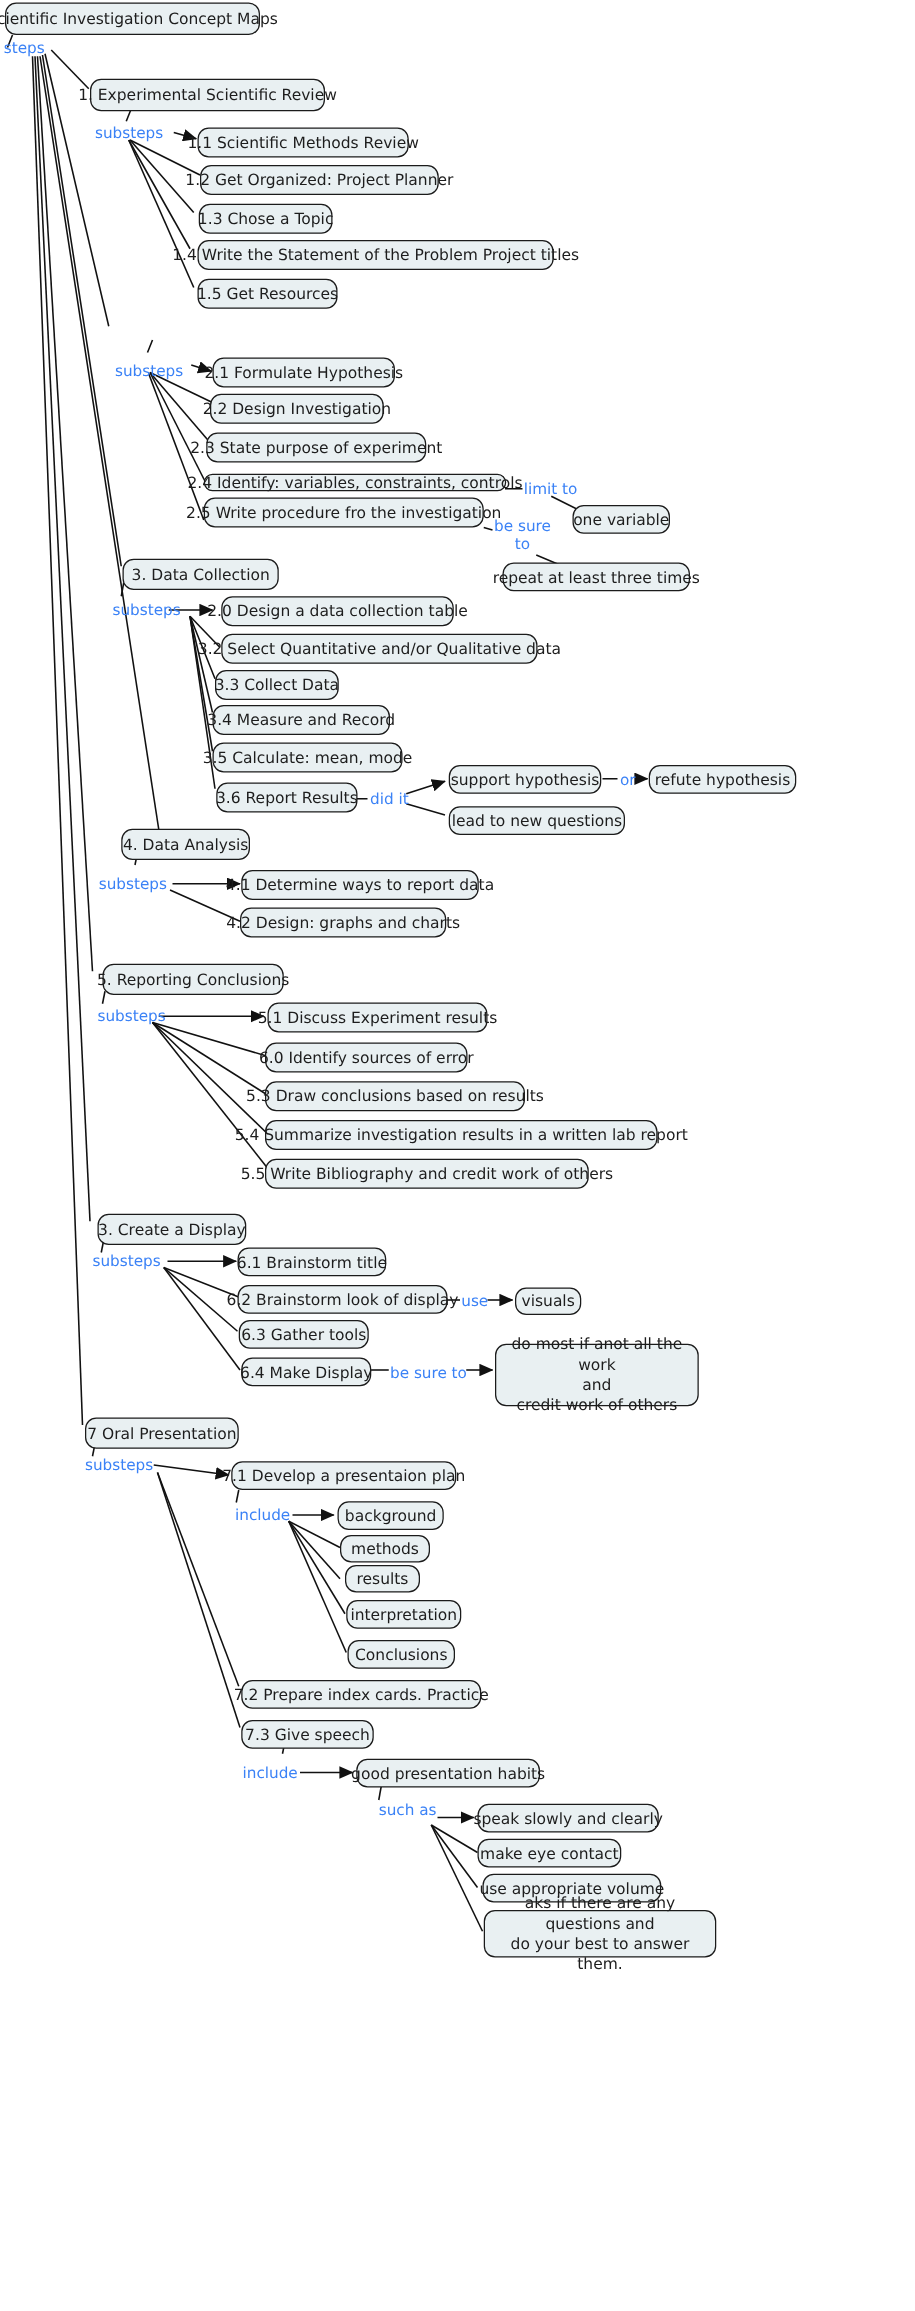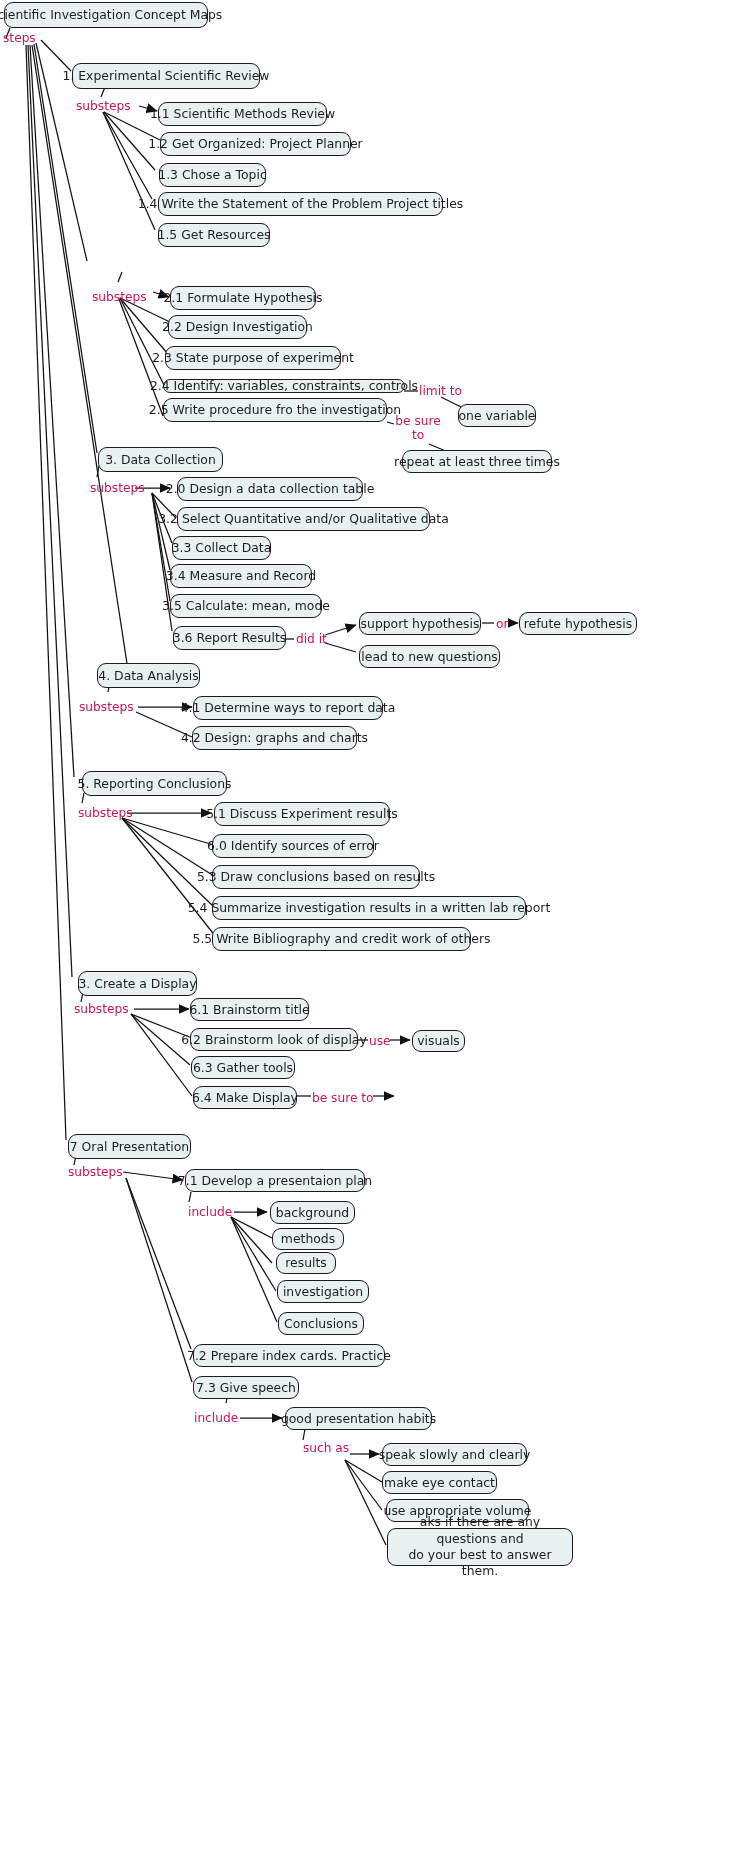--- a/index.html
+++ b/index.html
@@ -19,21 +19,21 @@
     align-items:center;
     justify-content:center;
     padding:3px 7px;
     white-space:nowrap;
     z-index:3;
   }
   .node.multi{white-space:normal;text-align:center;line-height:1.32;}
   .lbl{
     position:absolute;
     font-size:12.2px;
-    color:#be185d;
+    color:#3b82f6;
     white-space:nowrap;
     z-index:2;
     background:transparent;
   }
   .lbl.two{white-space:normal;text-align:center;line-height:1.18;}
 </style>
 </head>
 <body>
 
 <div id="stage">
@@ -188,29 +188,36 @@
 
   <div class="node" style="left:78px;top:971px;width:119px;height:25px;">3. Create a Display</div>
   <div class="lbl" style="left:74px;top:1002px;">substeps</div>
   <div class="node" style="left:190px;top:998px;width:119px;height:23px;">6.1 Brainstorm title</div>
   <div class="node" style="left:190px;top:1028px;width:168px;height:23px;">6.2 Brainstorm look of display</div>
   <div class="lbl" style="left:369px;top:1034px;">use</div>
   <div class="node" style="left:412px;top:1030px;width:53px;height:22px;">visuals</div>
   <div class="node" style="left:191px;top:1056px;width:104px;height:23px;">6.3 Gather tools</div>
   <div class="node" style="left:193px;top:1086px;width:104px;height:23px;">6.4 Make Display</div>
   <div class="lbl" style="left:312px;top:1091px;">be sure to</div>
+  <div class="node multi" style="left:396px;top:1075px;width:163px;height:50px;">
+    <span style="display:block;width:100%;">
+      <span>do most if anot all the work</span><br>
+      <span>and</span><br>
+      <span>credit work of others</span>
+    </span>
+  </div>
 
   <div class="node" style="left:68px;top:1134px;width:123px;height:25px;">7 Oral Presentation</div>
   <div class="lbl" style="left:68px;top:1165px;">substeps</div>
   <div class="node" style="left:185px;top:1169px;width:180px;height:23px;">7.1 Develop a presentaion plan</div>
   <div class="lbl" style="left:188px;top:1205px;">include</div>
   <div class="node" style="left:270px;top:1201px;width:85px;height:23px;">background</div>
   <div class="node" style="left:272px;top:1228px;width:72px;height:22px;">methods</div>
   <div class="node" style="left:276px;top:1252px;width:60px;height:22px;">results</div>
-  <div class="node" style="left:277px;top:1280px;width:92px;height:23px;">investigation</div>
+  <div class="node" style="left:277px;top:1280px;width:92px;height:23px;">interpretation</div>
   <div class="node" style="left:278px;top:1312px;width:86px;height:23px;">Conclusions</div>
   <div class="node" style="left:193px;top:1344px;width:192px;height:23px;">7.2 Prepare index cards. Practice</div>
   <div class="node" style="left:193px;top:1376px;width:106px;height:23px;">7.3 Give speech</div>
   <div class="lbl" style="left:194px;top:1411px;">include</div>
   <div class="node" style="left:285px;top:1407px;width:147px;height:23px;">good presentation habits</div>
   <div class="lbl" style="left:303px;top:1441px;">such as</div>
   <div class="node" style="left:382px;top:1443px;width:145px;height:23px;">speak slowly and clearly</div>
   <div class="node" style="left:382px;top:1471px;width:115px;height:23px;">make eye contact</div>
   <div class="node" style="left:386px;top:1499px;width:143px;height:23px;">use appropriate volume</div>
   <div class="node multi" style="left:387px;top:1528px;width:186px;height:38px;">

